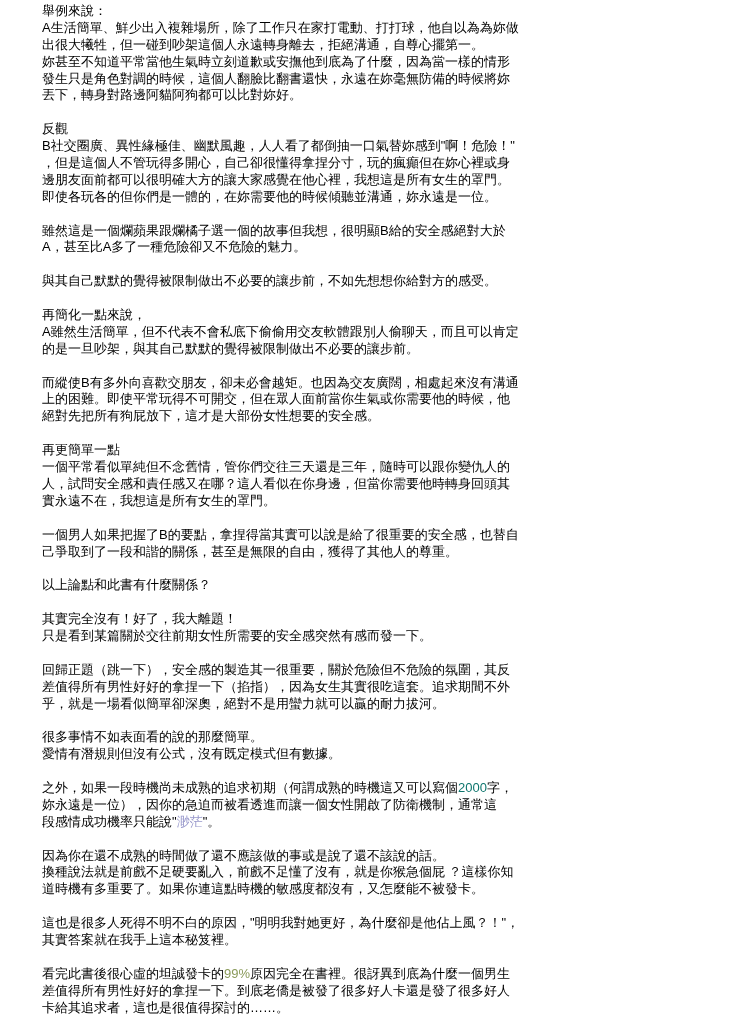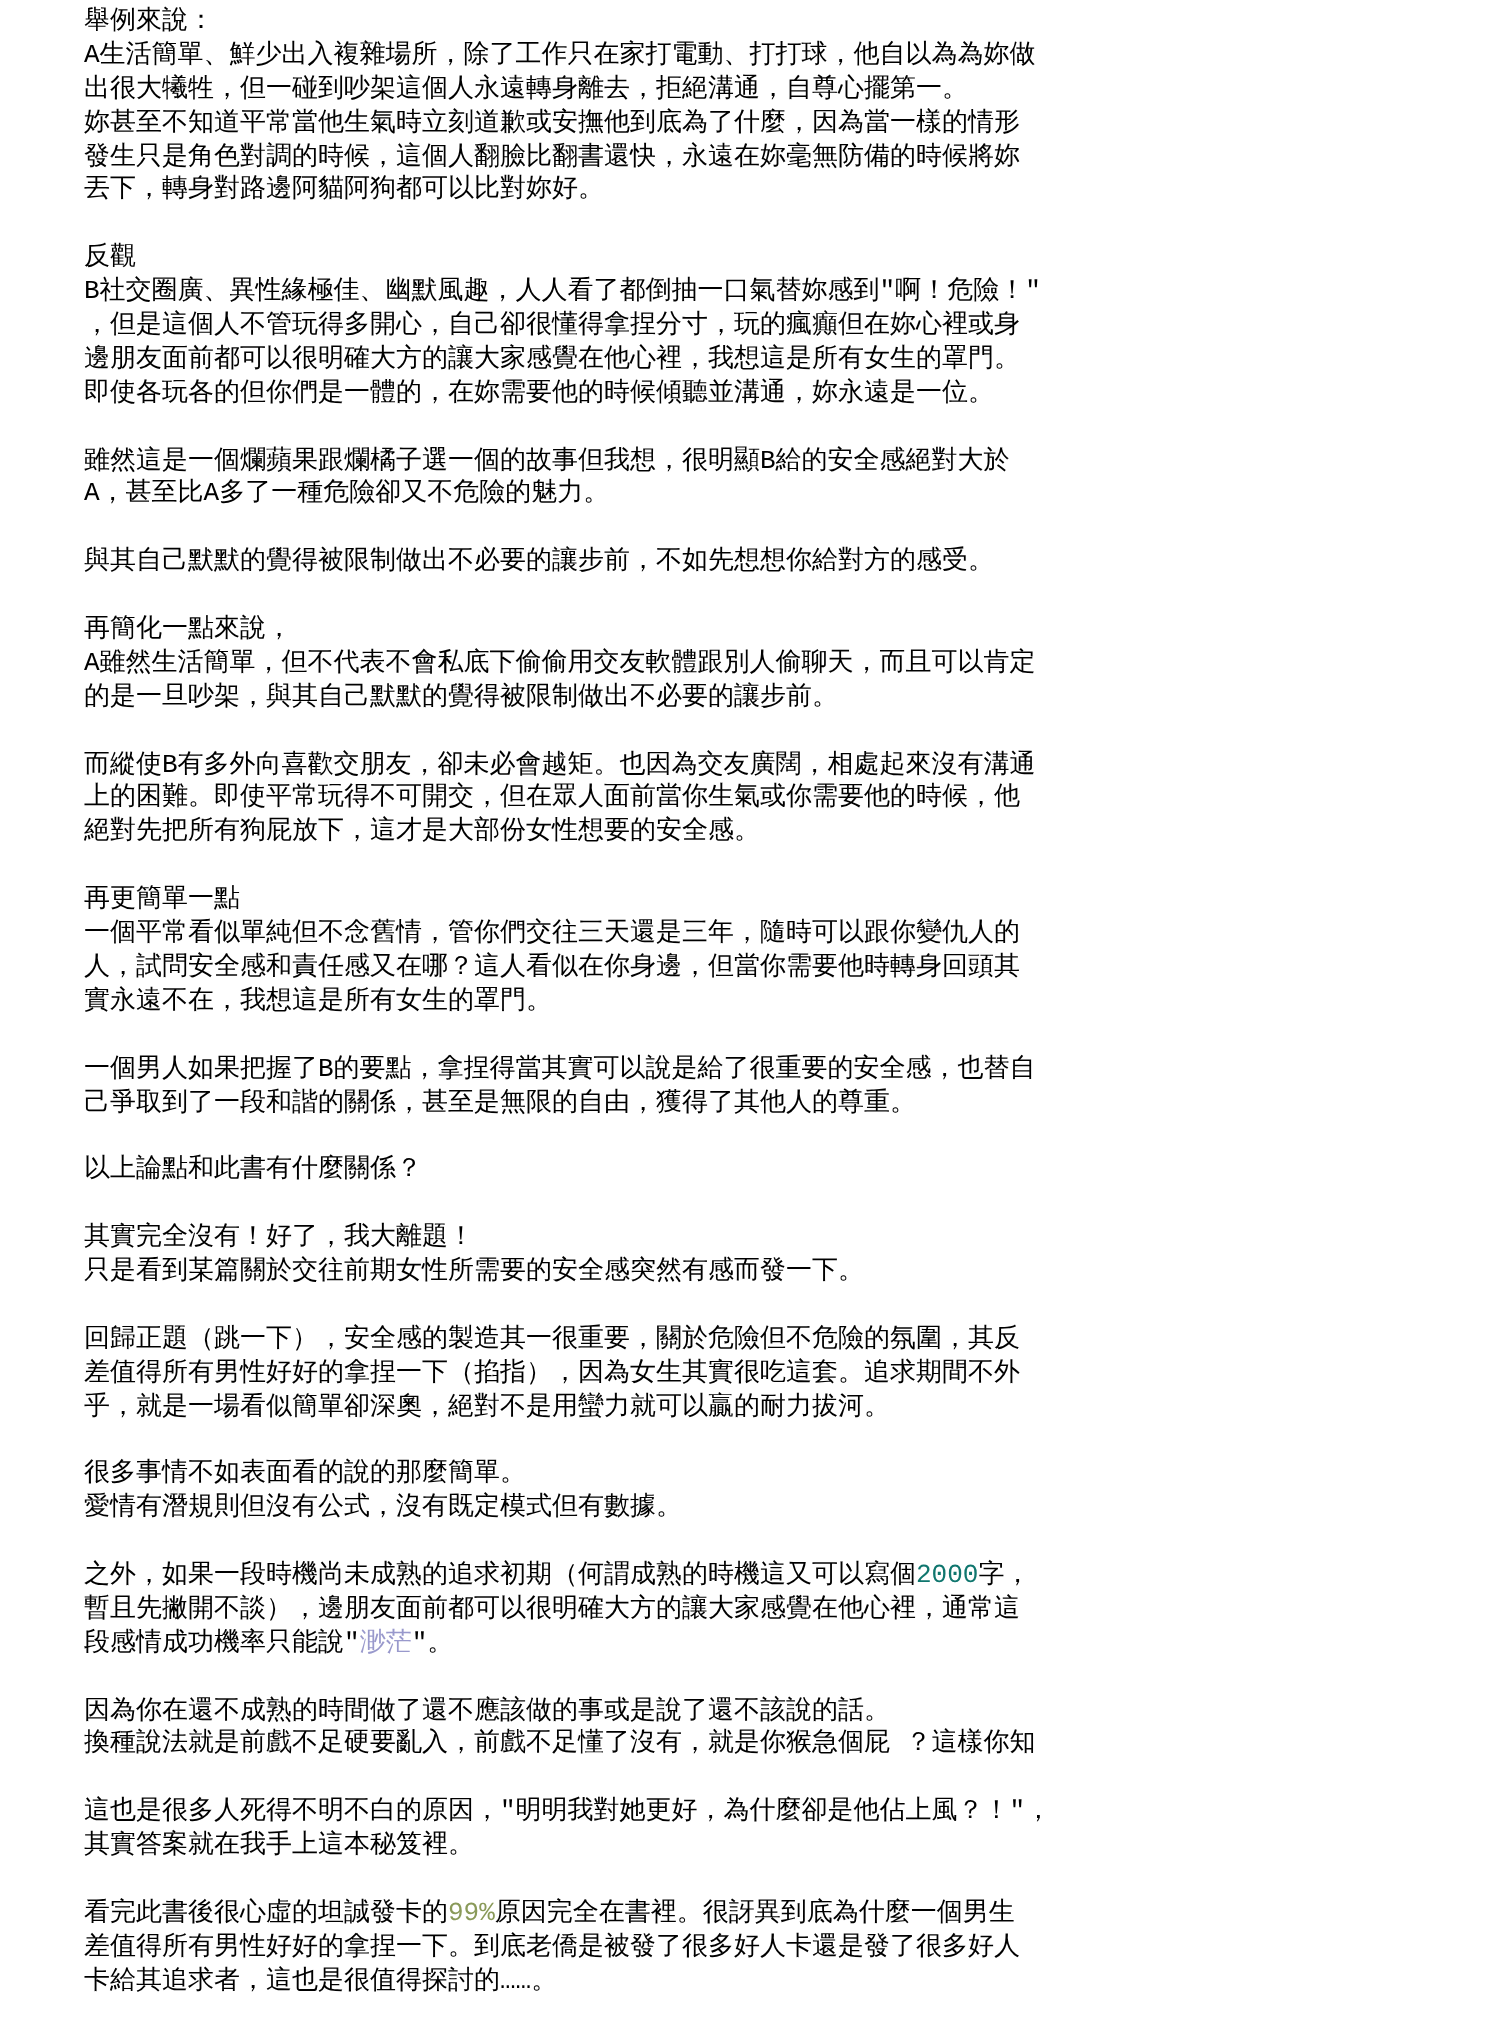--- a/index.html
+++ b/index.html
@@ -9,21 +9,21 @@
   }
   .doc {
     position: relative;
     width: 743px;
     height: 1014px;
     box-sizing: border-box;
     padding: 3px 24px 0 42px;
     overflow: hidden;
     background: #ffffff;
     color: #000000;
-    font-family: Liberation Mono, monospace;
+    font-family: Liberation Sans, sans-serif;
     font-size: 13px;
     line-height: 16.9px;
   }
   .para + .para { margin-top: 16.9px; }
   .line {
     height: 16.9px;
     white-space: pre;
   }
   .line span { display: inline; }
 </style>
@@ -84,26 +84,27 @@
       <div class="line"><span>回歸正題（跳一下），安全感的製造其一很重要，關於危險但不危險的氛圍，其反</span></div>
       <div class="line"><span>差值得所有男性好好的拿捏一下（掐指），因為女生其實很吃這套。追求期間不外</span></div>
       <div class="line"><span>乎，就是一場看似簡單卻深奧，絕對不是用蠻力就可以贏的耐力拔河。</span></div>
     </div>
     <div class="para">
       <div class="line"><span>很多事情不如表面看的說的那麼簡單。</span></div>
       <div class="line"><span>愛情有潛規則但沒有公式，沒有既定模式但有數據。</span></div>
     </div>
     <div class="para">
       <div class="line"><span>之外，如果一段時機尚未成熟的追求初期（何謂成熟的時機這又可以寫個</span><span style="color: #0f766e;">2000</span><span>字，</span></div>
-      <div class="line"><span>暫且先撇開不談），邊朋友面前都可以很明確大方的讓大家感覺在他心裡，通常這</span></div>
+      <div class="line"><span>妳永遠是一位），因你的急迫而被看透進而讓一個女性開啟了防衛機制，通常這</span></div>
       <div class="line"><span>段感情成功機率只能說"</span><span style="color: rgb(153, 153, 204);">渺茫</span><span>"。</span></div>
     </div>
     <div class="para">
       <div class="line"><span>因為你在還不成熟的時間做了還不應該做的事或是說了還不該說的話。</span></div>
       <div class="line"><span>換種說法就是前戲不足硬要亂入，前戲不足懂了沒有，就是你猴急個屁 ？這樣你知</span></div>
+      <div class="line"><span>道時機有多重要了。如果你連這點時機的敏感度都沒有，又怎麼能不被發卡。</span></div>
     </div>
     <div class="para">
       <div class="line"><span>這也是很多人死得不明不白的原因，"明明我對她更好，為什麼卻是他佔上風？！"，</span></div>
       <div class="line"><span>其實答案就在我手上這本秘笈裡。</span></div>
     </div>
     <div class="para">
       <div class="line"><span>看完此書後很心虛的坦誠發卡的</span><span style="color: rgb(138, 154, 90);">99%</span><span>原因完全在書裡。很訝異到底為什麼一個男生</span></div>
       <div class="line"><span>差值得所有男性好好的拿捏一下。到底老僑是被發了很多好人卡還是發了很多好人</span></div>
       <div class="line"><span>卡給其追求者，這也是很值得探討的……。</span></div>
     </div>

